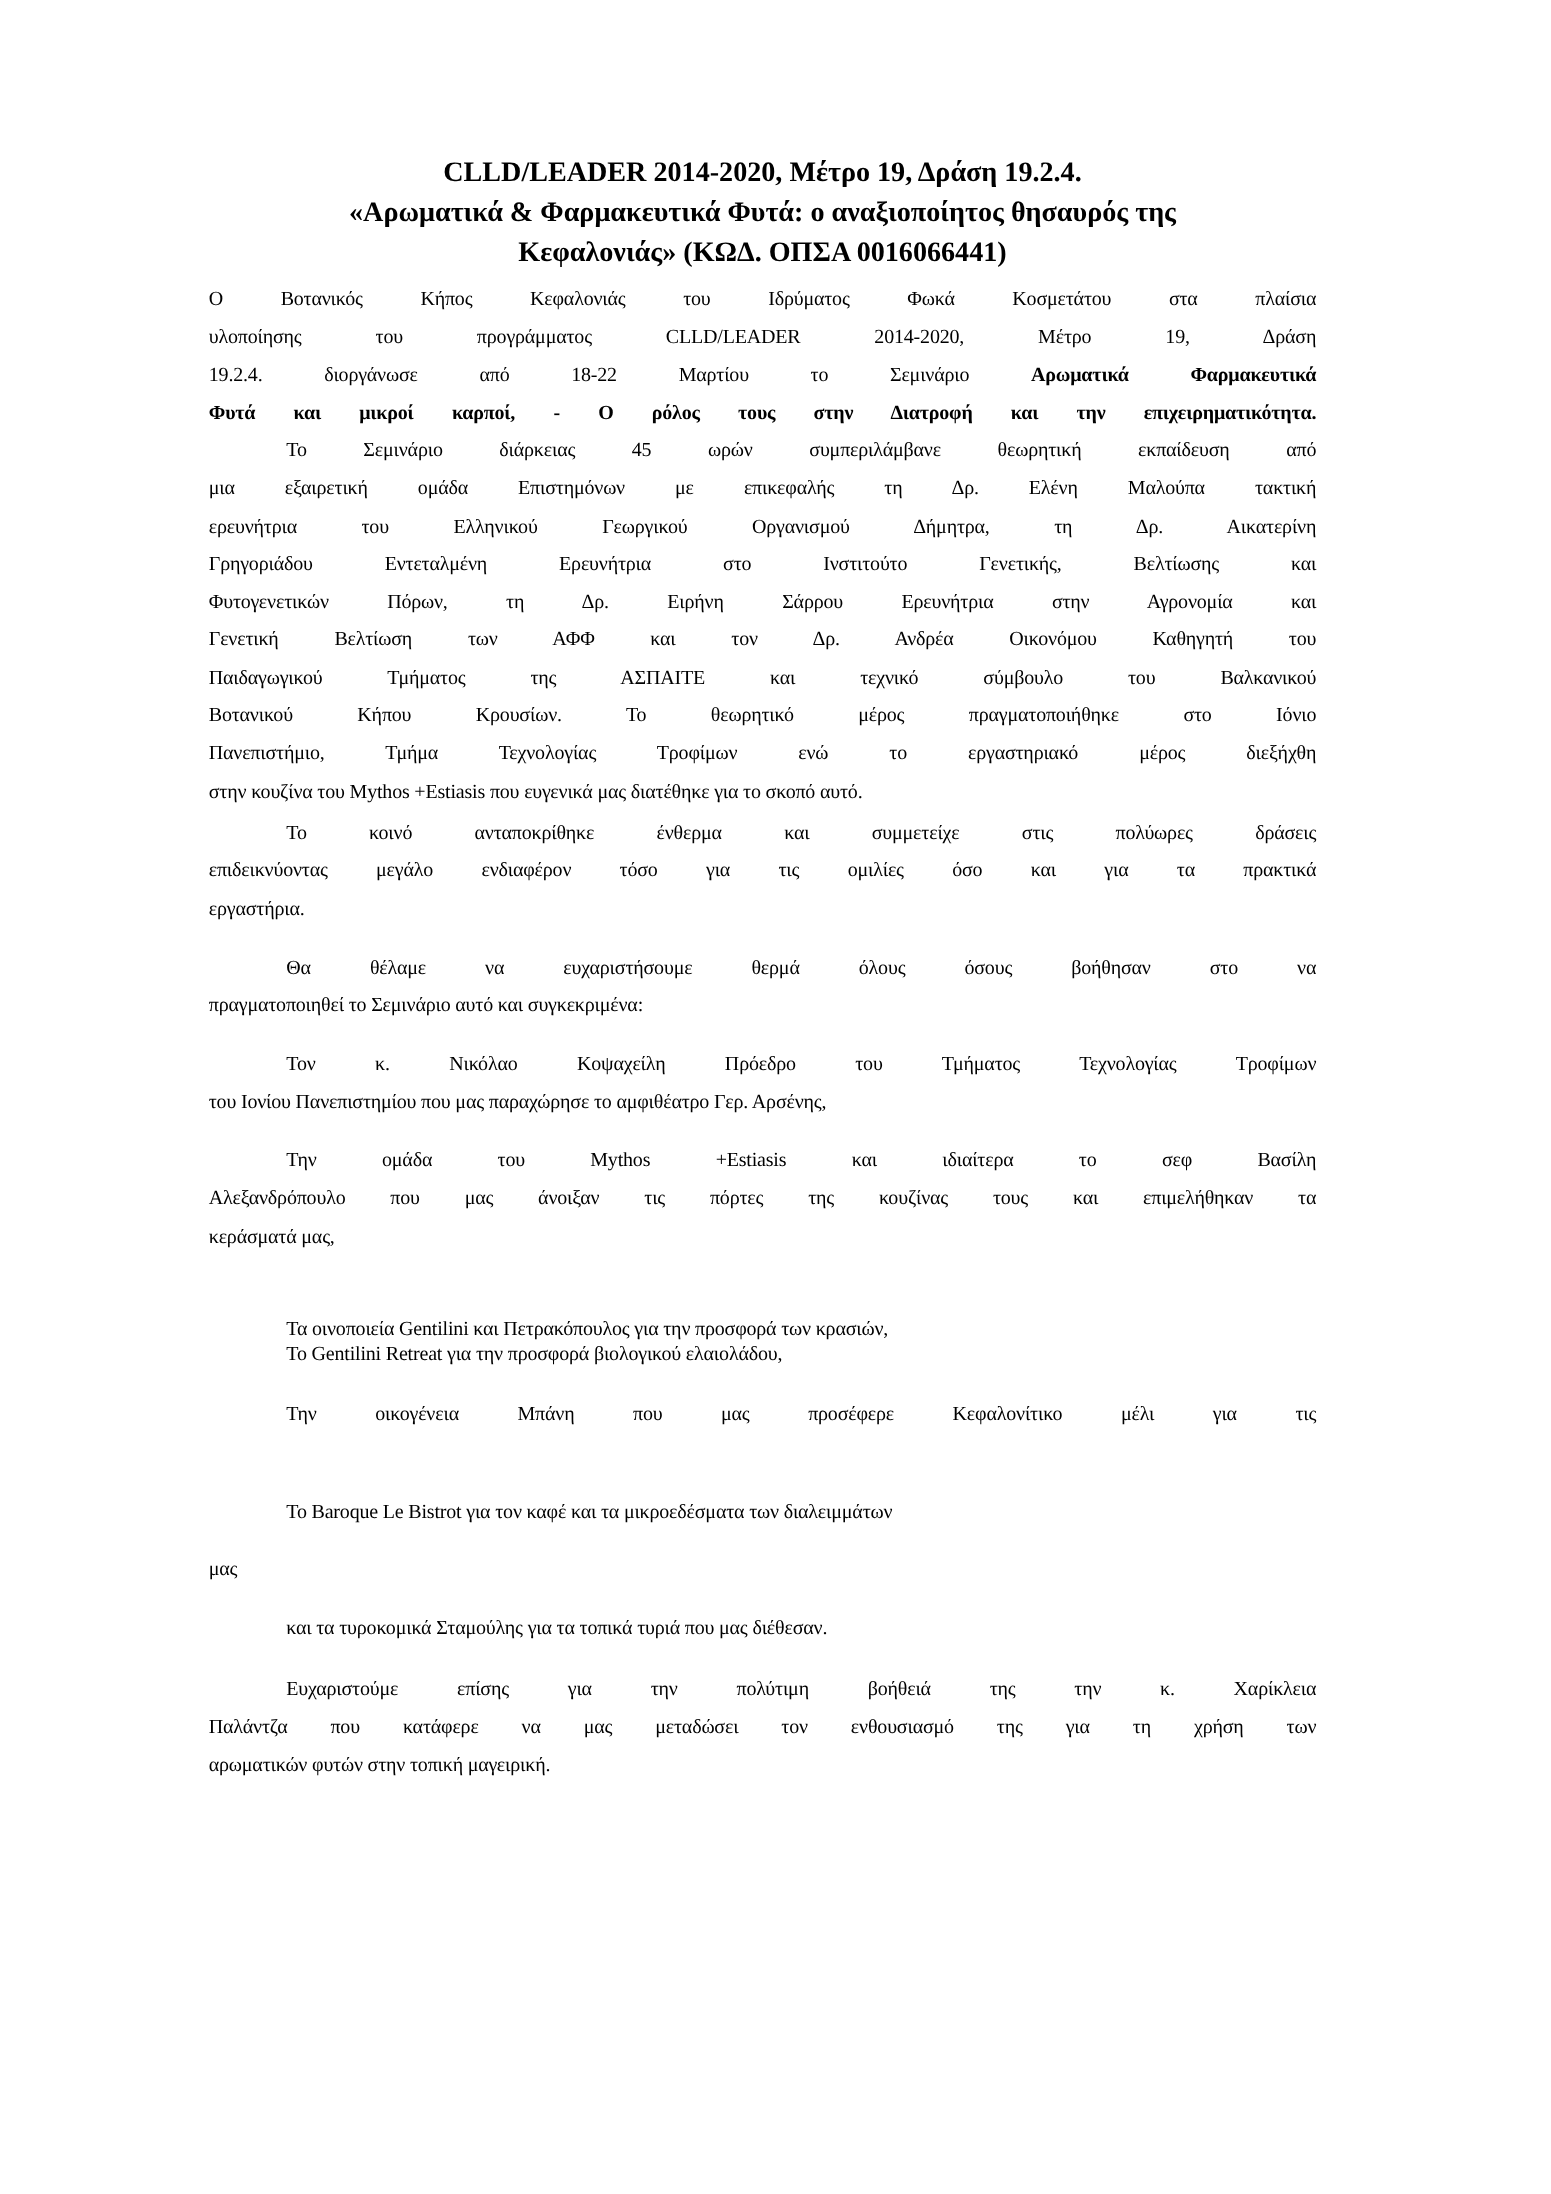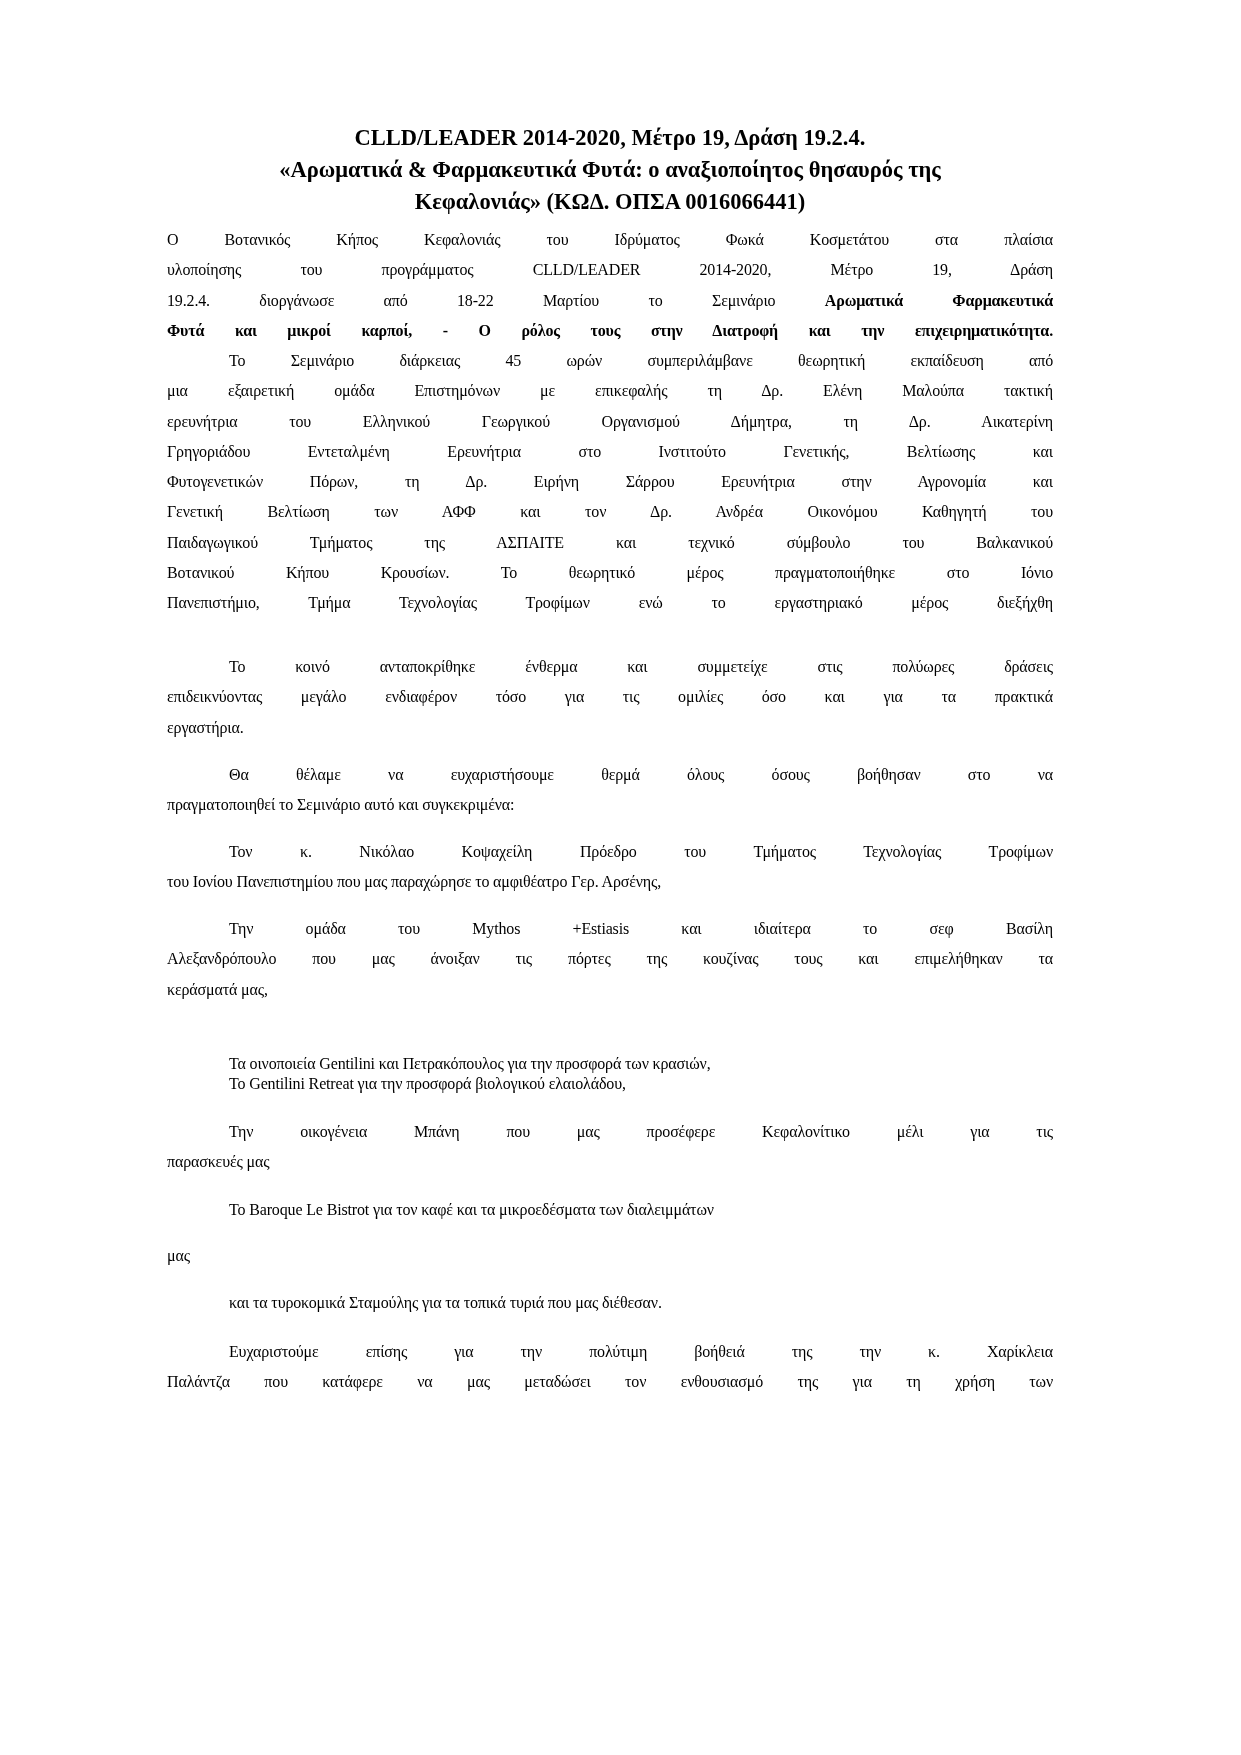--- a/index.html
+++ b/index.html
@@ -71,20 +71,21 @@
   <div class="body-text" style="top:346px;">
     <span class="jline ind-line">Το Σεμινάριο διάρκειας 45 ωρών συμπεριλάμβανε θεωρητική εκπαίδευση από</span>
     <span class="jline">μια εξαιρετική ομάδα Επιστημόνων με επικεφαλής τη Δρ. Ελένη Μαλούπα τακτική</span>
     <span class="jline">ερευνήτρια του Ελληνικού Γεωργικού Οργανισμού Δήμητρα, τη Δρ. Αικατερίνη</span>
     <span class="jline">Γρηγοριάδου Εντεταλμένη Ερευνήτρια στο Ινστιτούτο Γενετικής, Βελτίωσης και</span>
     <span class="jline">Φυτογενετικών Πόρων, τη Δρ. Ειρήνη Σάρρου  Ερευνήτρια στην Αγρονομία και</span>
     <span class="jline">Γενετική Βελτίωση των ΑΦΦ και τον  Δρ. Ανδρέα Οικονόμου Καθηγητή του</span>
     <span class="jline">Παιδαγωγικού Τμήματος της ΑΣΠΑΙΤΕ και τεχνικό σύμβουλο του Βαλκανικού</span>
     <span class="jline">Βοτανικού Κήπου Κρουσίων. Το θεωρητικό μέρος πραγματοποιήθηκε στο Ιόνιο</span>
     <span class="jline">Πανεπιστήμιο, Τμήμα Τεχνολογίας Τροφίμων ενώ το εργαστηριακό μέρος διεξήχθη</span>
+    <span class="line">στην κουζίνα του Mythos +Estiasis που ευγενικά μας διατέθηκε για το σκοπό αυτό.</span>
   </div>
 
   <div class="body-text" style="top:652px;">
     <span class="jline ind-line">Το κοινό ανταποκρίθηκε ένθερμα και συμμετείχε στις πολύωρες δράσεις</span>
     <span class="jline">επιδεικνύοντας μεγάλο ενδιαφέρον τόσο για τις ομιλίες όσο και για τα πρακτικά</span>
     <span class="line">εργαστήρια.</span>
   </div>
 
   <div class="body-text" style="top:760px;">
     <span class="jline ind-line">Θα θέλαμε να ευχαριστήσουμε θερμά όλους όσους βοήθησαν στο να</span>
@@ -105,30 +106,30 @@
   <div class="body-text" style="top:1022px;margin-top:27px;">
     <span class="line ind-line">Τα οινοποιεία Gentilini και Πετρακόπουλος για την προσφορά των κρασιών,</span>
   </div>
 
   <div class="body-text" style="top:1069px;">
     <span class="line ind-line">Το Gentilini Retreat για την προσφορά βιολογικού ελαιολάδου,</span>
   </div>
 
   <div class="body-text" style="top:1117px;">
     <span class="jline ind-line">Την οικογένεια Μπάνη που μας προσέφερε Κεφαλονίτικο μέλι για τις</span>
-    <span class="line">παρασκευές μας</span>
   </div>
 
   <div class="body-text" style="top:1195px;">
     <span class="line ind-line">Το Baroque Le Bistrot για τον καφέ και τα μικροεδέσματα  των διαλειμμάτων</span>
     <span class="line" style="margin-top:16px;">μας</span>
   </div>
 
   <div class="body-text" style="top:1288px;">
     <span class="line ind-line">και τα τυροκομικά Σταμούλης για τα τοπικά τυριά  που μας διέθεσαν.</span>
   </div>
 
   <div class="body-text" style="top:1337px;">
     <span class="jline ind-line">Ευχαριστούμε επίσης για την πολύτιμη βοήθειά της την κ. Χαρίκλεια</span>
     <span class="jline">Παλάντζα που κατάφερε να μας μεταδώσει τον ενθουσιασμό της για τη χρήση των</span>
+    <span class="line">αρωματικών φυτών στην τοπική μαγειρική.</span>
   </div>
 
 </div>
 
 </body></html>

